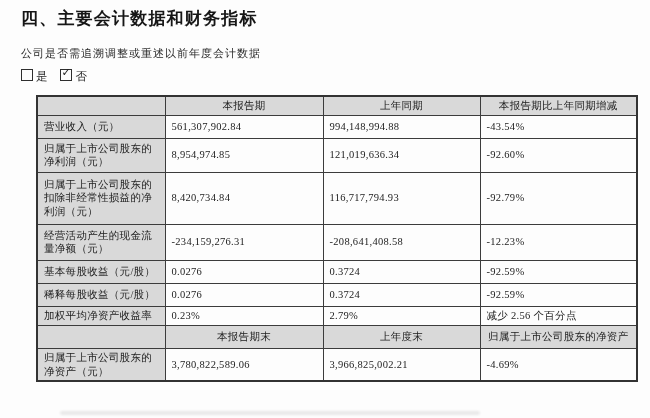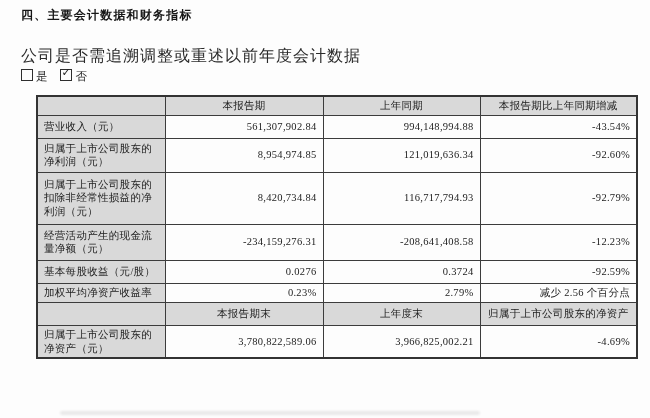--- a/index.html
+++ b/index.html
@@ -9,26 +9,26 @@
     font-family:"Liberation Serif","DejaVu Serif",serif;
     color:#1f1f1f;
     -webkit-font-smoothing:antialiased;
   }
   .page {
     position:relative; width:650px; height:418px;
     background:#fdfdfd; overflow:hidden;
   }
   .section-title {
     position:absolute; left:21px; top:7px;
-    font-size:12px; font-weight:bold; letter-spacing:1.2px;
+    font-size:17px; font-weight:bold; letter-spacing:1.2px;
     color:#161616;
   }
   .question {
     position:absolute; left:21px; top:46px;
-    font-size:16px; letter-spacing:1px; color:#2a2a2a;
+    font-size:11px; letter-spacing:1px; color:#2a2a2a;
   }
   .options {
     position:absolute; left:21px; top:69px;
     font-size:11.5px; letter-spacing:0.5px; color:#2a2a2a;
   }
   .opt { margin-right:9px; white-space:nowrap; }
   .checkbox {
     display:inline-block; width:10px; height:10px;
     border:1px solid #2e2e2e; background:#fdfdfd;
     vertical-align:-1px; margin-right:3px; position:relative;
@@ -46,21 +46,21 @@
   table.fin td {
     border:1px solid #3c3c3c;
     padding:2px 6px;
     letter-spacing:0.3px;
     line-height:1.32;
     overflow:hidden;
   }
   table.fin { border:2px solid #333; }
   td.lbl  { background:#d9d9d9; text-align:left; }
   td.hdr  { background:#d9d9d9; text-align:center; }
-  td.num  { background:#fdfdfd; text-align:right; white-space:nowrap; }
+  td.num  { background:#fdfdfd; text-align:left; white-space:nowrap; }
   .smudge {
     position:absolute; left:60px; top:411px; width:420px; height:4px;
     background:#e9e9e9; border-radius:2px; filter:blur(1px);
   }
 </style>
 </head>
 <body>
 
 <div class="page">
 
@@ -110,20 +110,26 @@
       <td class="num">-234,159,276.31</td>
       <td class="num">-208,641,408.58</td>
       <td class="num">-12.23%</td>
     </tr>
     <tr style="height:23px">
       <td class="lbl">基本每股收益（元/股）</td>
       <td class="num">0.0276</td>
       <td class="num">0.3724</td>
       <td class="num">-92.59%</td>
     </tr>
+    <tr style="height:23px">
+      <td class="lbl">稀释每股收益（元/股）</td>
+      <td class="num">0.0276</td>
+      <td class="num">0.3724</td>
+      <td class="num">-92.59%</td>
+    </tr>
     <tr style="height:14px">
       <td class="lbl">加权平均净资产收益率</td>
       <td class="num">0.23%</td>
       <td class="num">2.79%</td>
       <td class="num">减少 2.56 个百分点</td>
     </tr>
     <tr style="height:23px">
       <td class="hdr"></td>
       <td class="hdr">本报告期末</td>
       <td class="hdr">上年度末</td>

